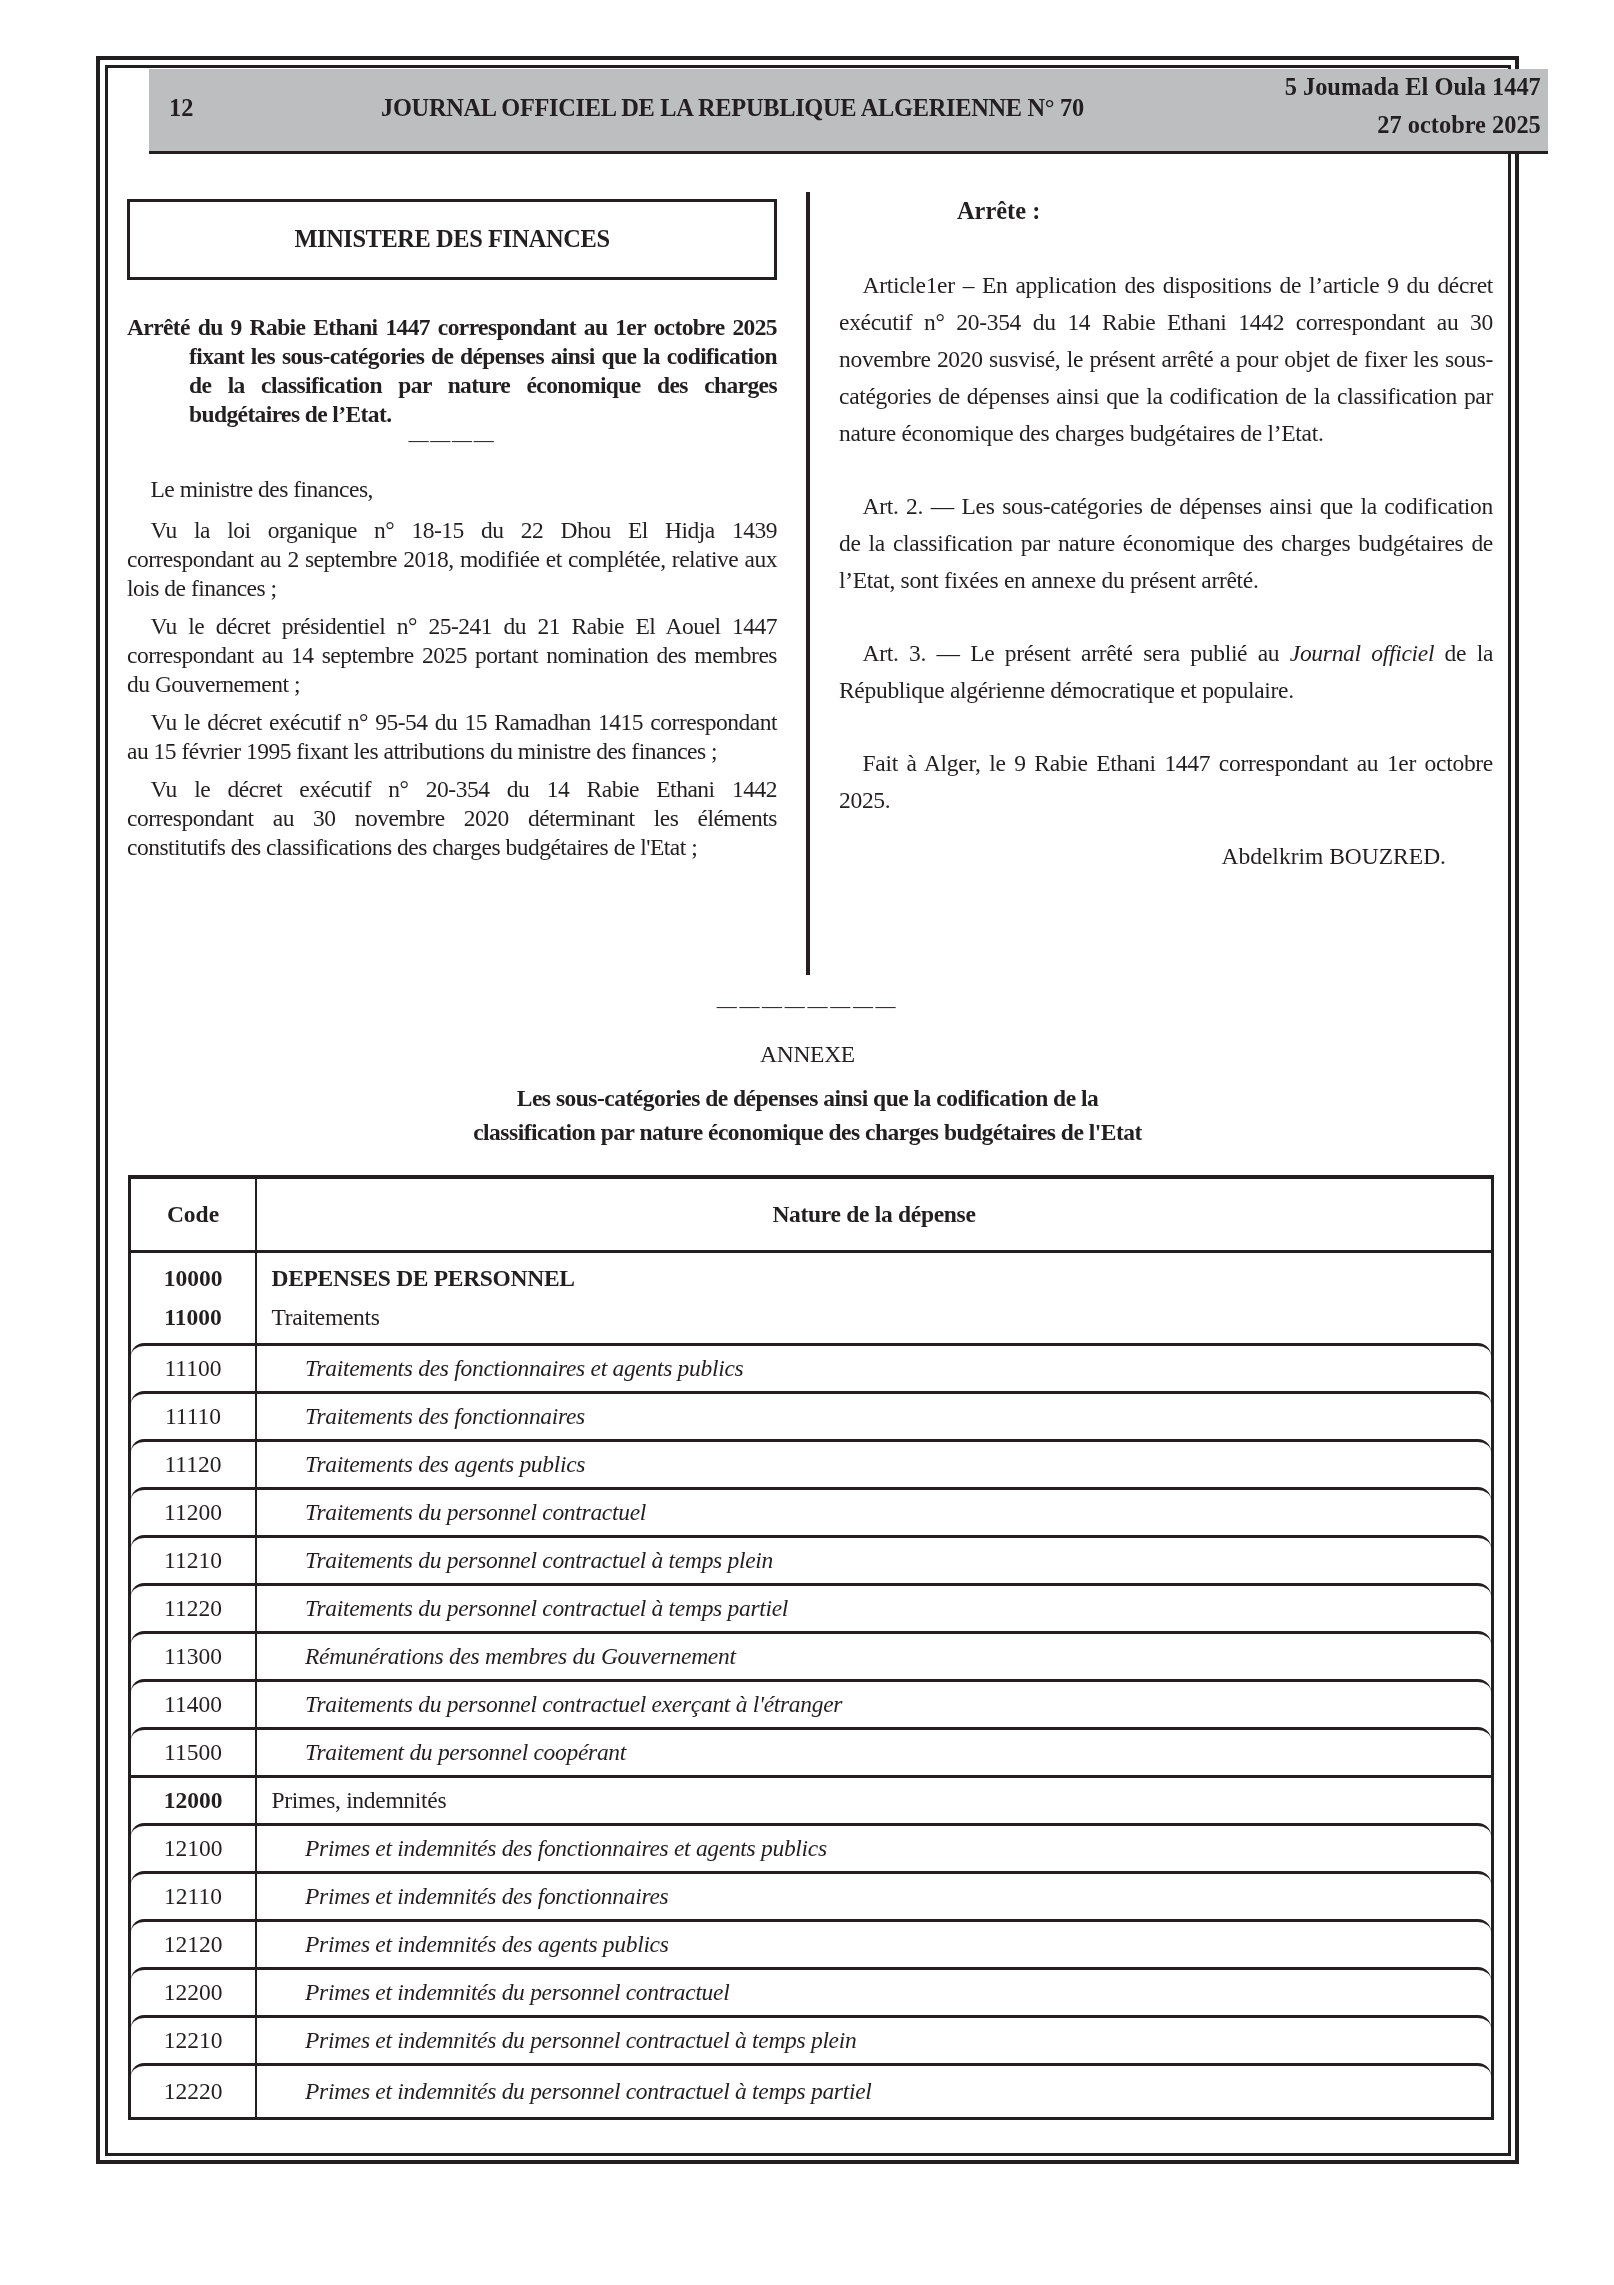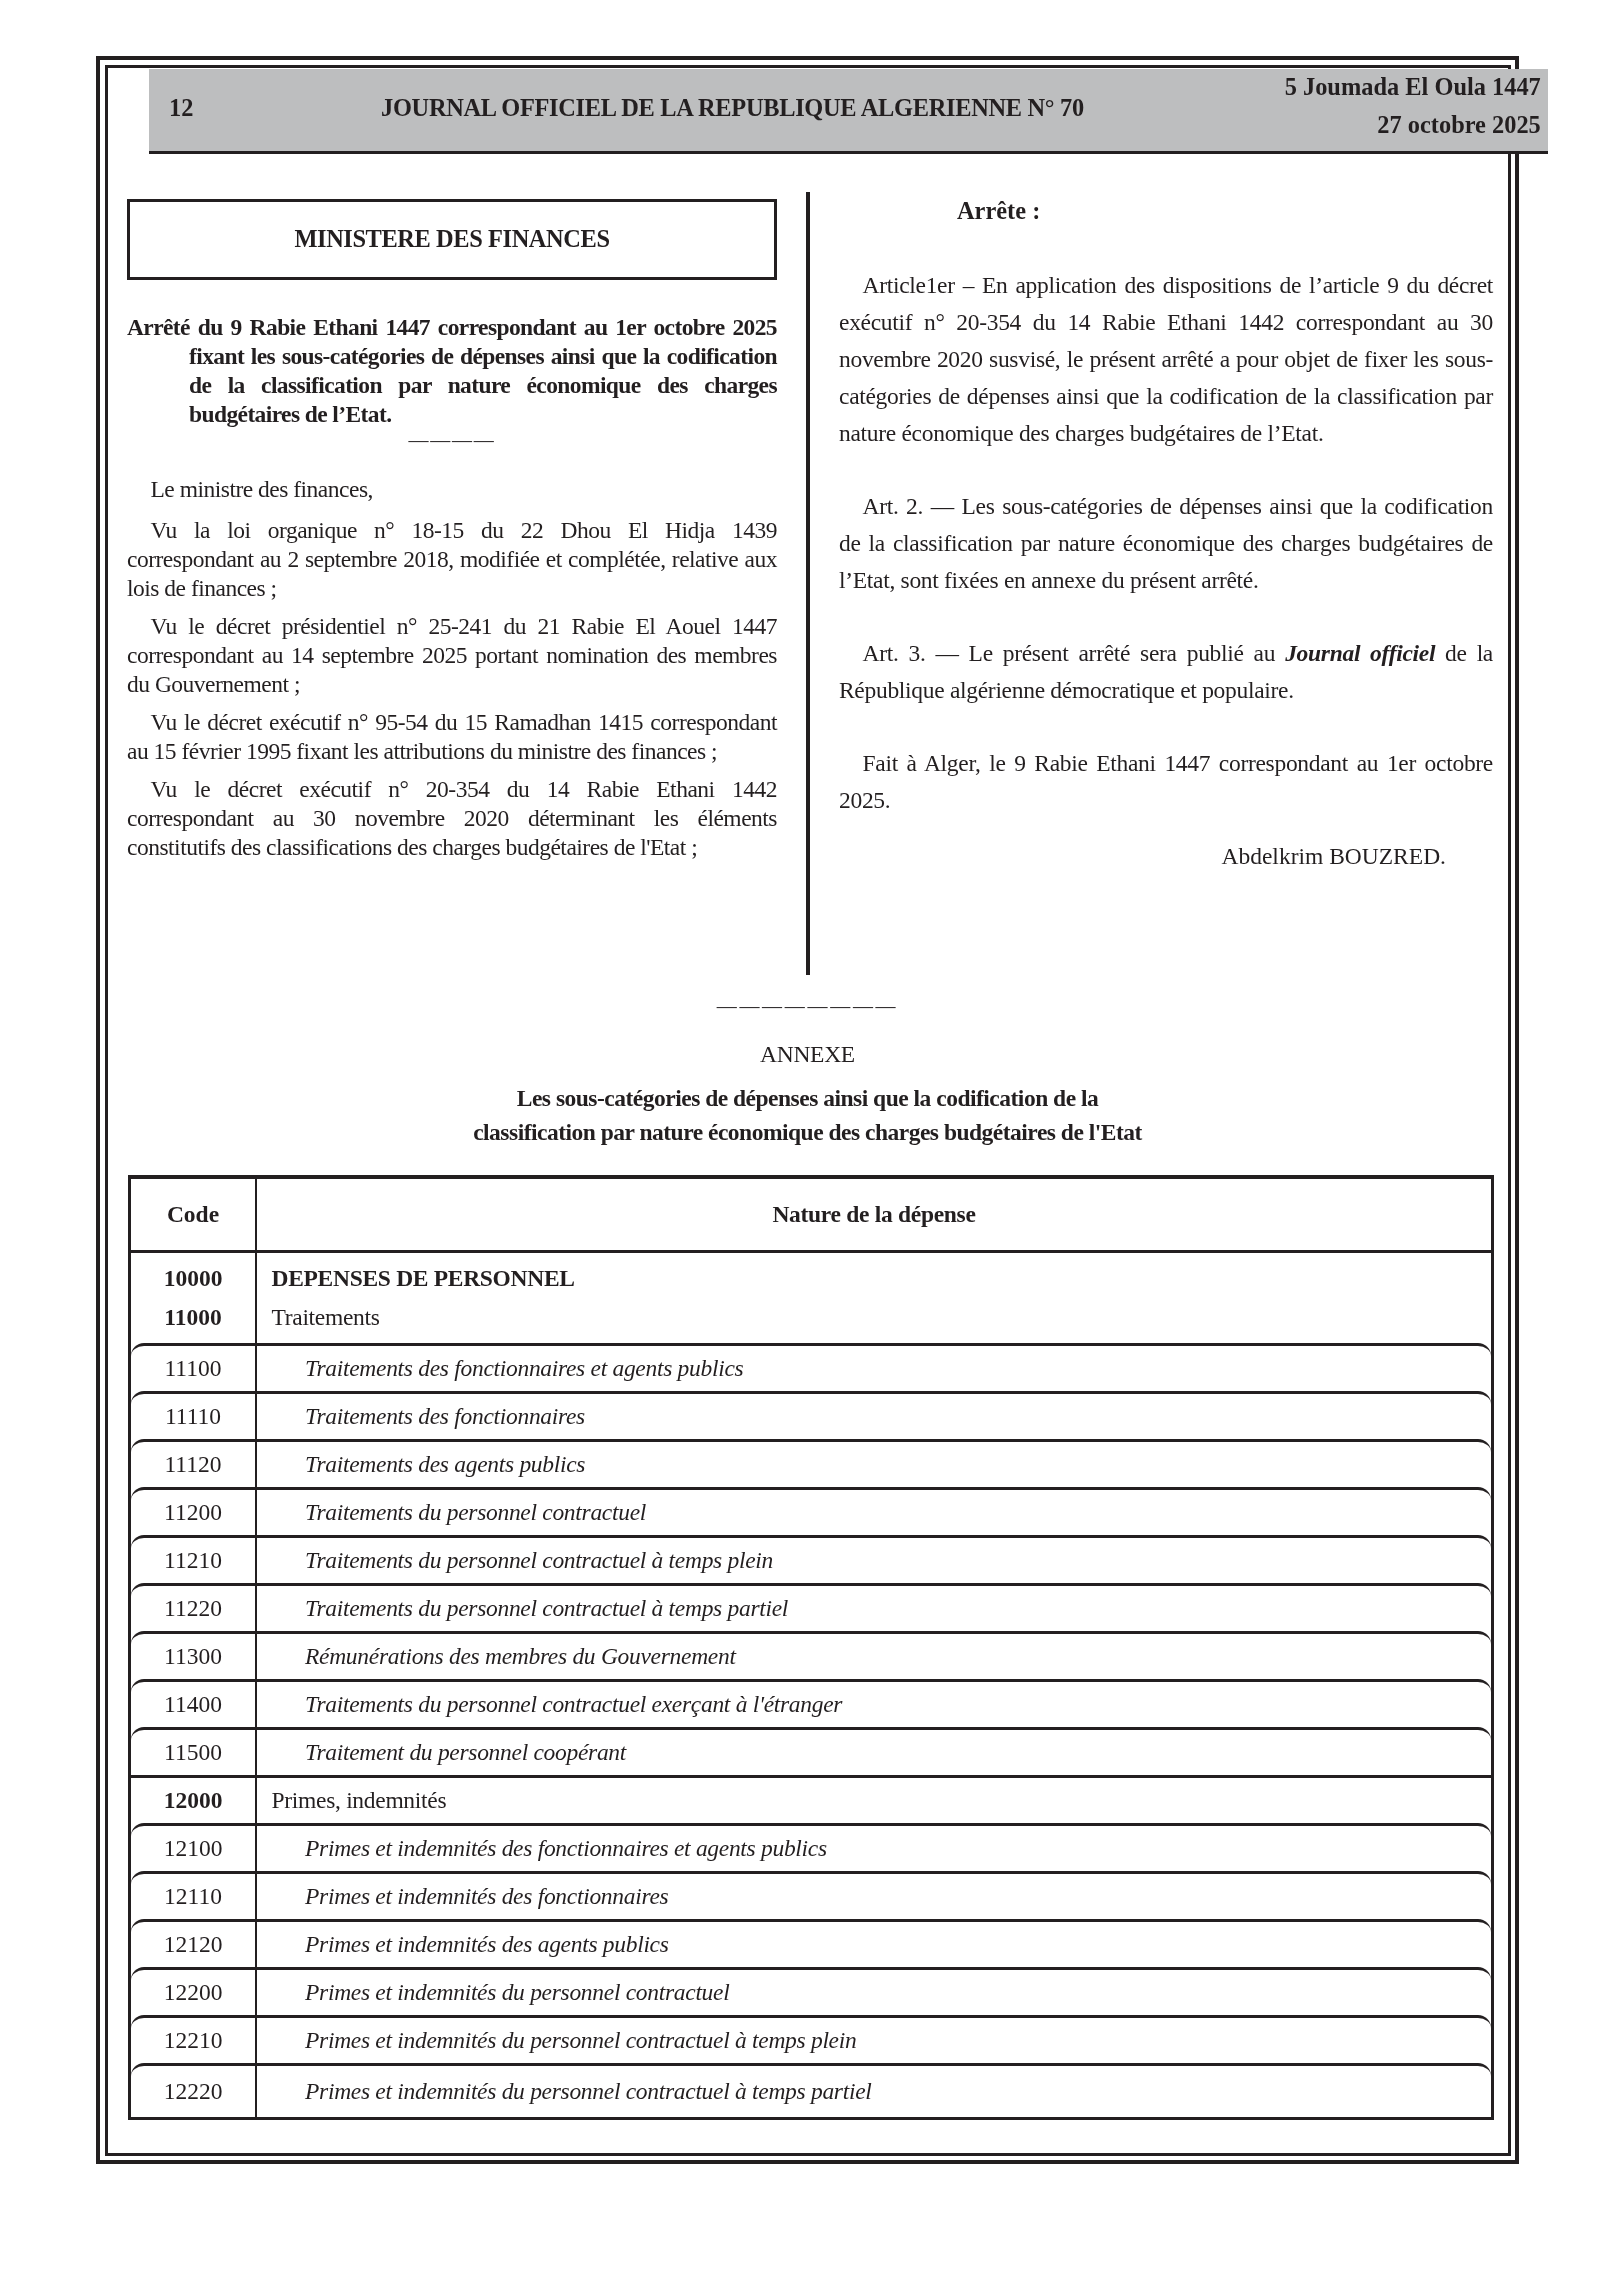--- a/index.html
+++ b/index.html
@@ -98,21 +98,21 @@
       flex: 1; font-size: 23.5px; display: flex; align-items: center;
       padding-left: 14.5px; letter-spacing: -0.3px;
     }
     .row.head .cell-code, .row.head .cell-nature { font-weight: bold; }
     .row.head .cell-nature { justify-content: center; padding-left: 0; }
     .row.item { height: 45px; border-radius: 13px; }
     .row.item .cell-nature { padding-left: 48px; font-style: italic; }
     .row.group { height: 45px; }
     .row.group .cell-code { font-weight: bold; }
     .bold { font-weight: bold; }
-    i.jo { font-style: italic; font-weight: bold; }
+    i.jo { font-style: italic; }
   </style>
 </head>
 <body>
 
 <div class="frame-outer"></div>
 <div class="frame-inner"></div>
 
 <div class="header">
   <span class="page-num">12</span>
   <span class="journal-title">JOURNAL OFFICIEL DE LA REPUBLIQUE ALGERIENNE N° 70</span>

